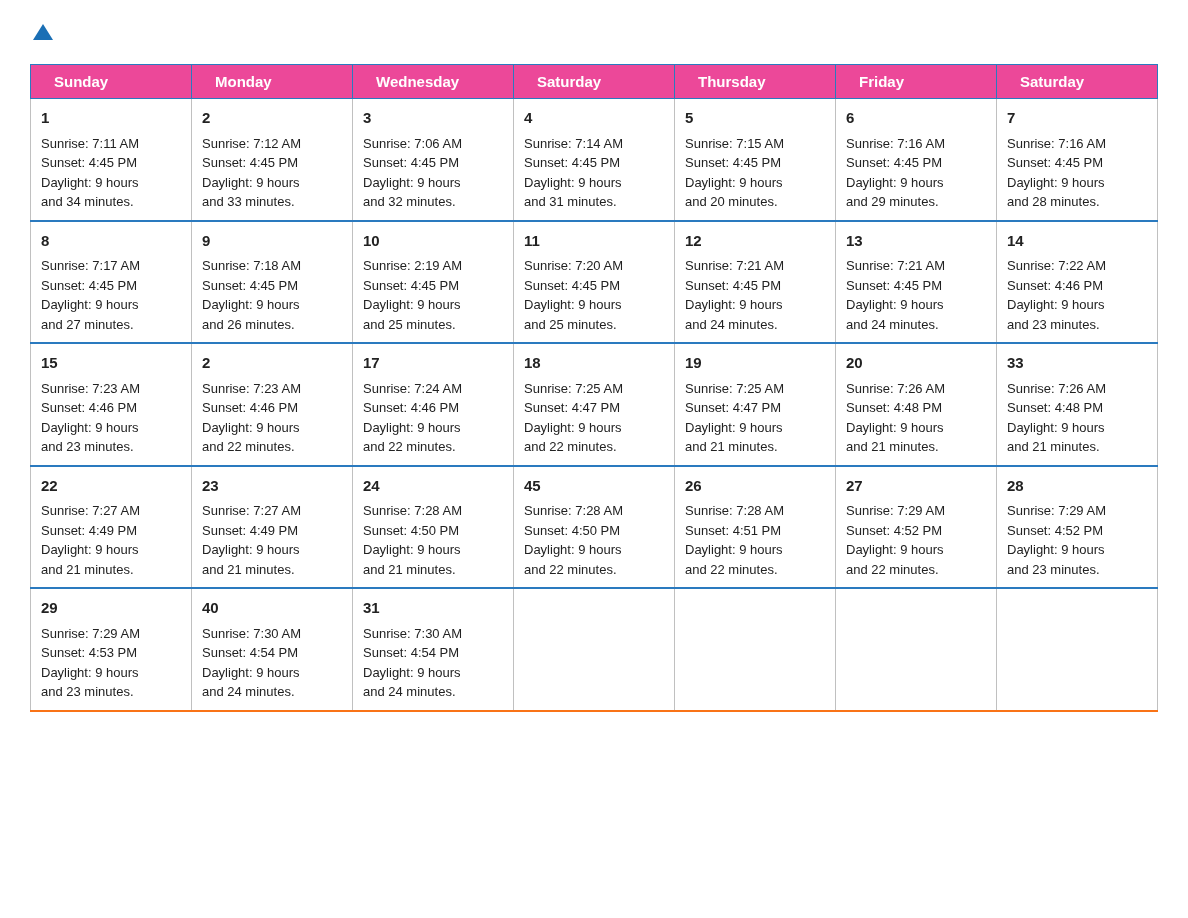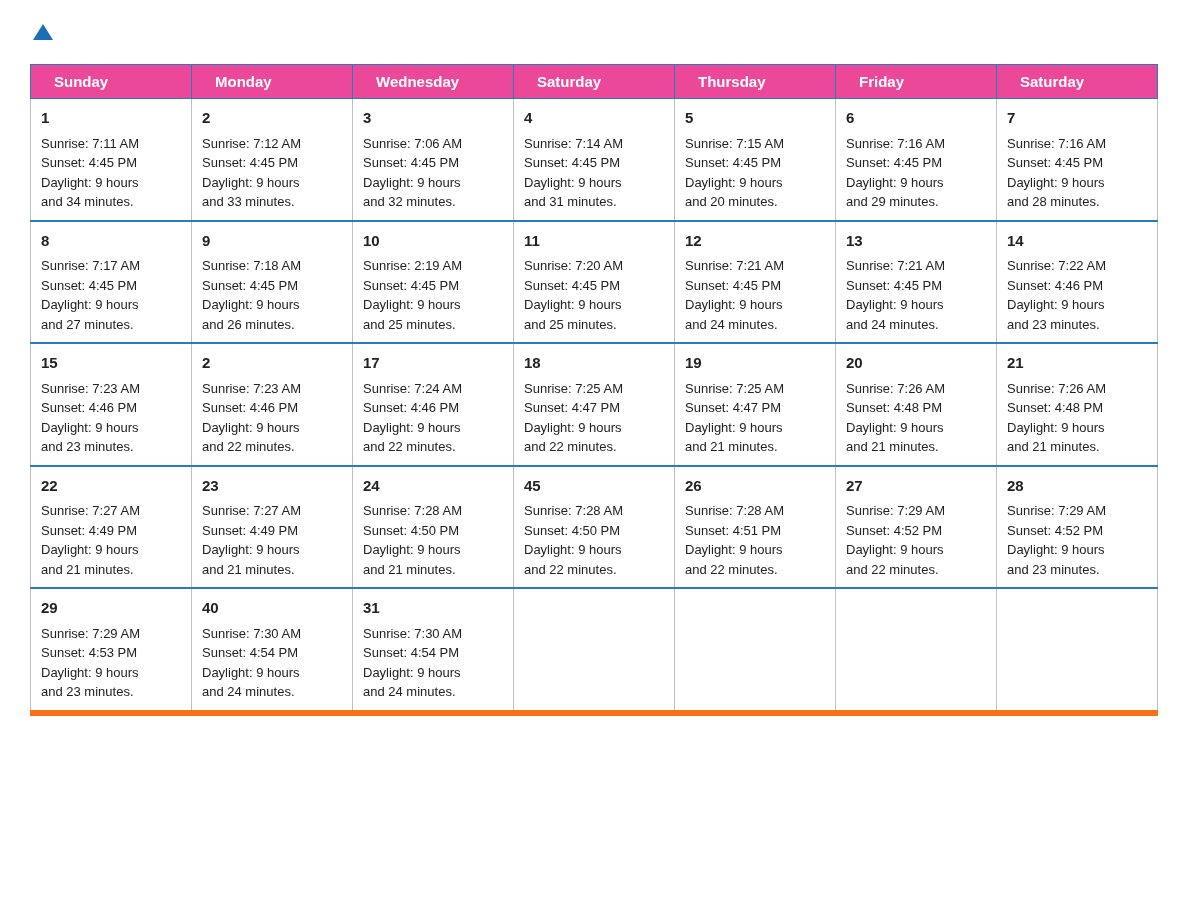--- a/index.html
+++ b/index.html
@@ -71,21 +71,21 @@
       width: 14.28%;
       min-height: 100px;
     }
     tbody tr td .day-num {
       font-size: 15px;
       font-weight: bold;
       display: block;
       margin-bottom: 4px;
     }
     tbody tr:last-child td {
-      border-bottom: 6px solid #f97316;
+      border-bottom: 2px solid #f97316;
       margin-left: 18px;
     }
     tbody tr td:empty {
       background: #fff;
     }
     .row-divider td {
       border-top: 2px solid #2a7abf;
     }
   </style>
 </head>
@@ -263,21 +263,21 @@
         <span>and 21 minutes.</span>
       </td>
         <td>
         <span class="day-num">20</span>
         <span>Sunrise: 7:26 AM</span><br>
         <span>Sunset: 4:48 PM</span><br>
         <span>Daylight: 9 hours</span><br>
         <span>and 21 minutes.</span>
       </td>
         <td>
-        <span class="day-num">21</span>
+        <span class="day-num">33</span>
         <span>Sunrise: 7:26 AM</span><br>
         <span>Sunset: 4:48 PM</span><br>
         <span>Daylight: 9 hours</span><br>
         <span>and 21 minutes.</span>
       </td>
       </tr>
       <tr class="row-divider">
         <td>
         <span class="day-num">22</span>
         <span>Sunrise: 7:27 AM</span><br>

